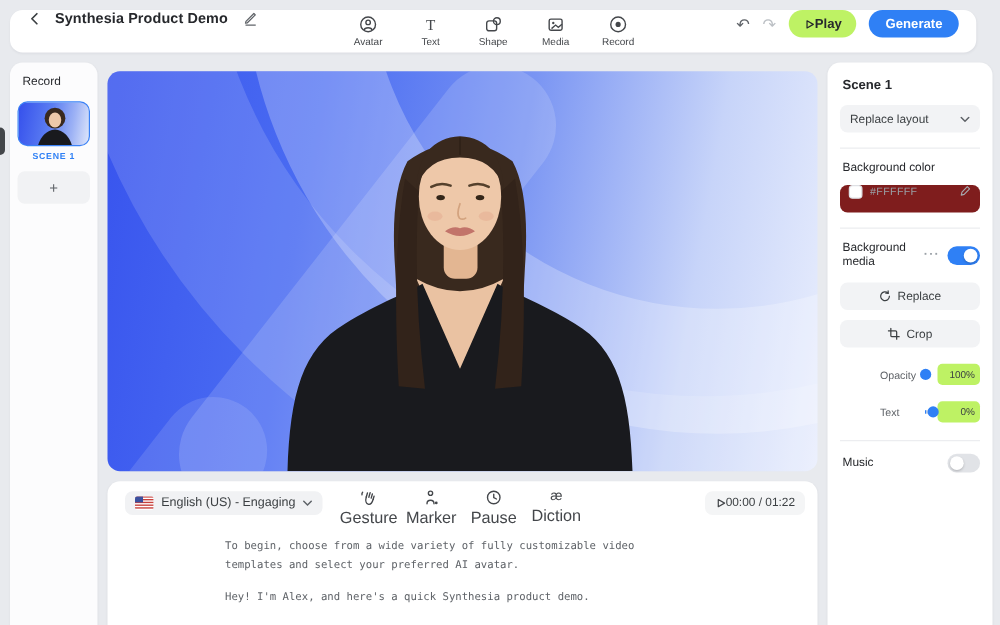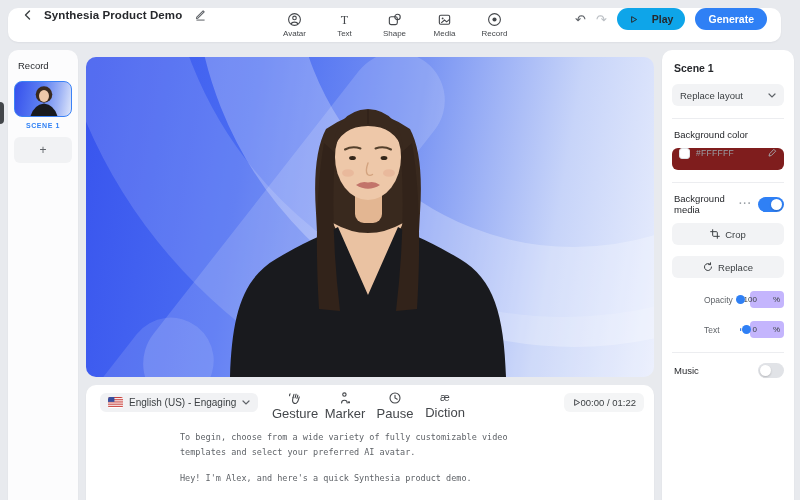--- a/index.html
+++ b/index.html
@@ -20,21 +20,21 @@
   .back-btn { display:flex; align-items:center; cursor:pointer; }
   .doc-title { font-size:11.5px; font-weight:700; color:#26282c; letter-spacing:.1px; }
   .edit-btn { display:flex; align-items:center; margin-left:2px; }
   .tb-center { position:absolute; left:50%; top:0; height:34px; transform:translateX(-50%);
                display:flex; align-items:center; gap:14px; }
   .tool { width:36px; display:flex; flex-direction:column; align-items:center; gap:2px; cursor:pointer; }
   .tool-label { font-size:8px; color:#44474b; }
   .tb-right { display:flex; align-items:center; gap:10px; }
   .undo { font-size:13px; color:#5f6368; line-height:1; cursor:pointer; }
   .redo { font-size:13px; color:#bcc0c5; line-height:1; cursor:pointer; }
-  .play-btn { display:flex; align-items:center; gap:14px; background:#0ea5e9; border-radius:14px;
+  .play-btn { display:flex; align-items:center; gap:0; background:#bef264; border-radius:14px;
               padding:5px 12px; font-size:10.5px; font-weight:700; color:#26282c; cursor:pointer; }
   .generate-btn { background:#2f80f5; color:#fff; border-radius:14px; padding:5px 13px;
                   font-size:10.5px; font-weight:700; cursor:pointer; }
 
   
   .scenes { position:absolute; left:8px; top:50px; width:70px; bottom:-12px; padding:10px 6px;
             background:#fcfcfd; }
   .scenes-title { font-size:9.5px; color:#26282c; margin:0 0 10px 4px; }
   .scene-thumb { width:58px; height:36px; margin:0 auto; border-radius:8px;
                  border:1.5px solid #3b82f6; overflow:hidden; position:relative; cursor:pointer;
@@ -98,22 +98,22 @@
                   box-shadow:0 1px 2px rgba(0,0,0,.2); }
   .toggle.on { background:#2f80f5; } .toggle.on .knob { right:2px; }
   .toggle.off { background:#e1e3e7; } .toggle.off .knob { left:2px; }
   .insp-btn { height:22px; background:#f2f3f5; border-radius:6px; display:flex; align-items:center;
               justify-content:center; gap:5px; font-size:9.5px; color:#3c4043; cursor:pointer; margin-top:8px; }
   .slider-row { display:flex; align-items:center; gap:6px; margin-top:13px; }
   .slider-label { width:30px; font-size:8.5px; color:#5f6368; flex:none;margin-left:32px; }
   .slider { flex:1; height:3px; background:#dde0e4; border-radius:2px; position:relative; cursor:pointer; }
   .slider .fill { position:absolute; left:0; top:0; height:3px; background:#2f80f5; border-radius:2px; }
   .slider .thumb { width:9px; height:9px; border-radius:50%; background:#2f80f5; position:absolute; top:-3px; }
-  .val-box { width:34px; height:17px; background:#c4b5fd; border-radius:4px; display:flex; align-items:center;
-             justify-content:flex-end; gap:16px; padding:0 4px; font-size:8px; color:#3c4043; flex:none;text-align:center; }
+  .val-box { width:34px; height:17px; background:#bef264; border-radius:4px; display:flex; align-items:center;
+             justify-content:flex-end; gap:0; padding:0 4px; font-size:8px; color:#3c4043; flex:none;text-align:center; }
 </style>
 </head>
 <body>
 
 <div class="topbar card">
   <div class="tb-left">
     <span class="back-btn">
       <svg width="12" height="12" viewBox="0 0 12 12">
           <polyline points="7.5,2 3.5,6 7.5,10" fill="none" stroke="#3c4043" stroke-width="1.4" stroke-linecap="round" stroke-linejoin="round"></polyline>
         </svg>
@@ -323,34 +323,34 @@
   <div class="row-between">
     <span class="insp-label" style="margin:0 0 0 2px">Background media</span>
     <span class="media-right">
       <span class="more-dots">···</span>
       <span class="toggle on">
           <span class="knob"></span>
         </span>
     </span>
   </div>
 
+  <div class="insp-btn" style="margin-top:11px">
+    <svg width="10" height="10" viewBox="0 0 12 12" fill="none" stroke="#3c4043" stroke-width="1.2" stroke-linecap="round">
+        <path d="M10.2,6 a4.2,4.2 0 1 1 -1.4,-3.1"></path>
+        <polyline points="9,0.9 9.1,3.2 6.8,3.1"></polyline>
+      </svg>
+    <span>Replace</span>
+  </div>
   <div class="insp-btn">
     <svg width="10" height="10" viewBox="0 0 12 12" fill="none" stroke="#3c4043" stroke-width="1.2" stroke-linecap="round">
         <path d="M3.2,0.8 V7.6 a1.2,1.2 0 0 0 1.2,1.2 H11.2"></path>
         <path d="M0.8,3.2 H7.6 a1.2,1.2 0 0 1 1.2,1.2 V11.2"></path>
       </svg>
     <span>Crop</span>
   </div>
-  <div class="insp-btn" style="margin-top:11px">
-    <svg width="10" height="10" viewBox="0 0 12 12" fill="none" stroke="#3c4043" stroke-width="1.2" stroke-linecap="round">
-        <path d="M10.2,6 a4.2,4.2 0 1 1 -1.4,-3.1"></path>
-        <polyline points="9,0.9 9.1,3.2 6.8,3.1"></polyline>
-      </svg>
-    <span>Replace</span>
-  </div>
 
   <div class="slider-row">
     <span class="slider-label">Opacity</span>
     <span class="slider">
       <span class="fill" style="width:100%"></span>
       <span class="thumb" style="right:-1px"></span>
     </span>
     <span class="val-box">
       <span>100</span>
       <span>%</span>

